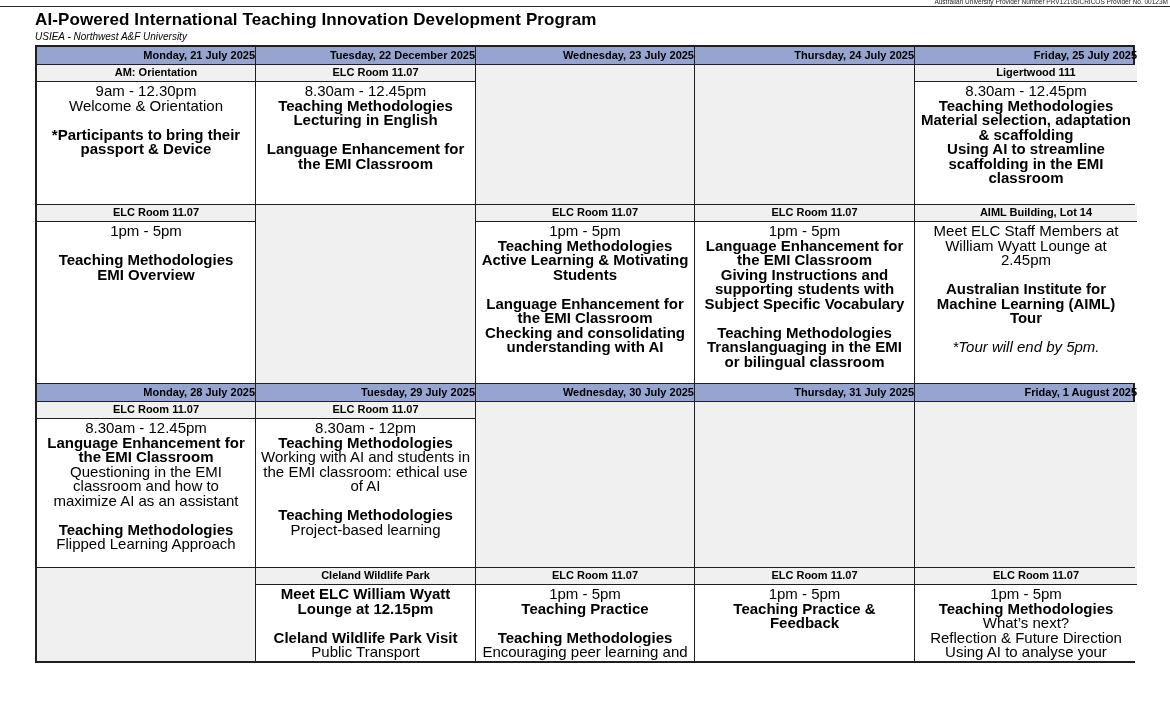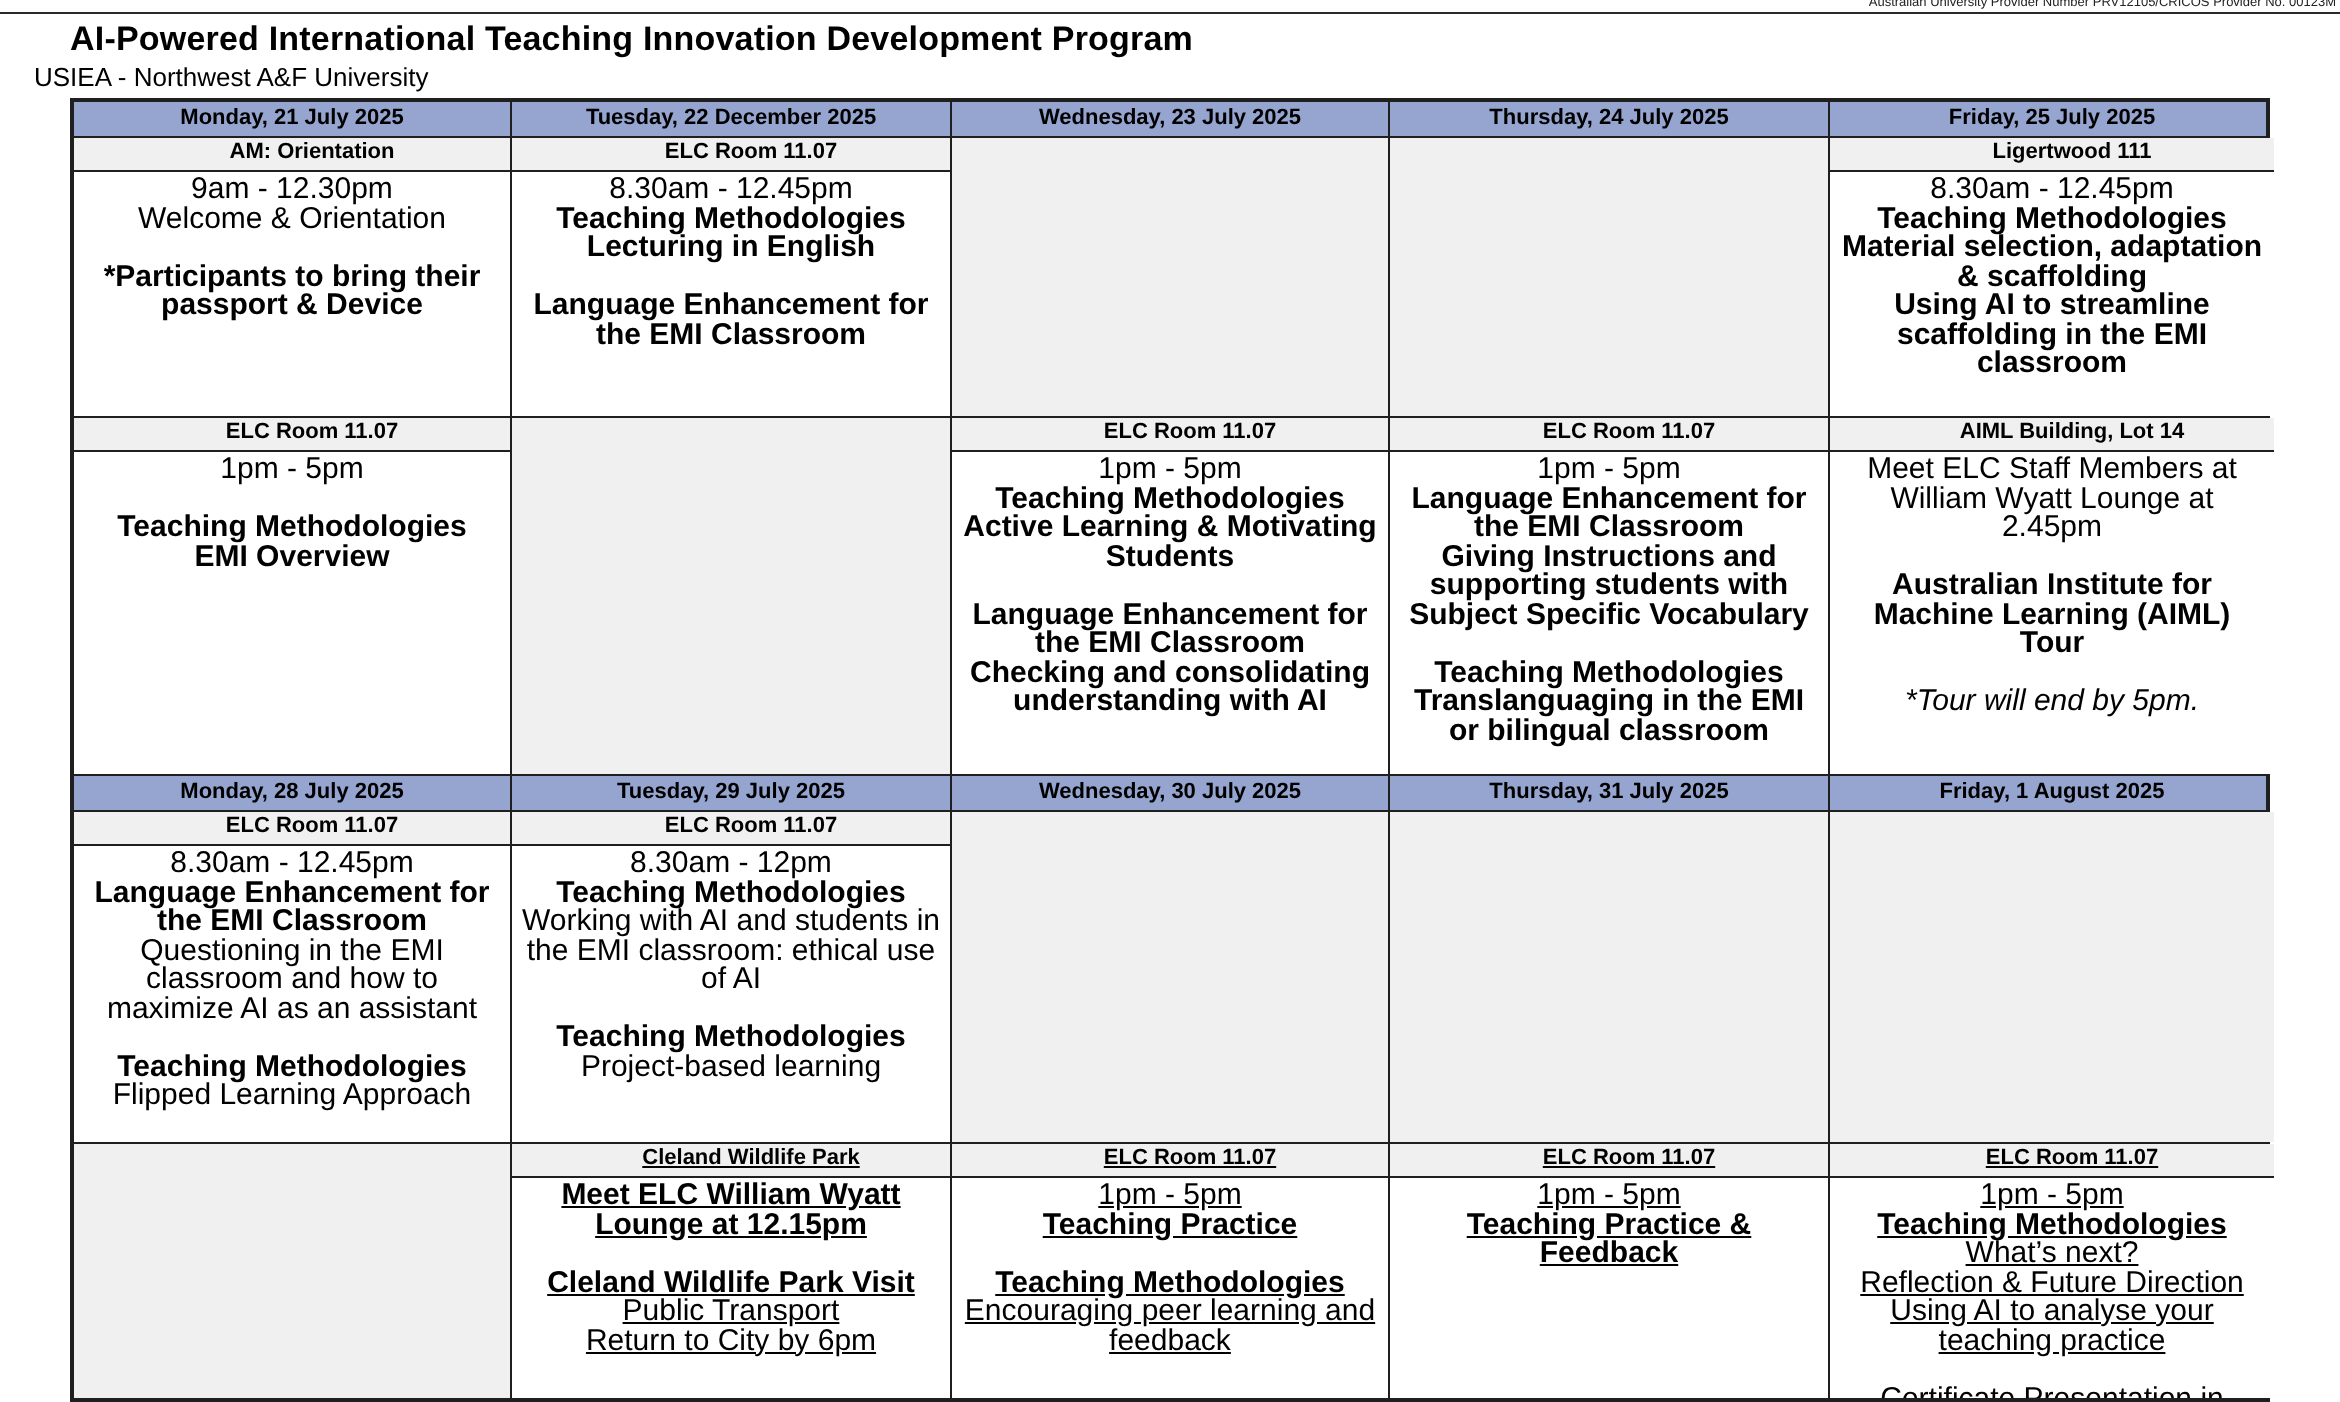--- a/index.html
+++ b/index.html
@@ -4,37 +4,37 @@
 <style>
   * { margin: 0; padding: 0; box-sizing: border-box; }
   html, body { width: 1170px; height: 701px; background: #ffffff; overflow: hidden;
     font-family: "Liberation Sans", sans-serif; color: #000; }
 
   .provider-note { font-size: 6.5px; color: #222; text-align: right;
     line-height: 8px; margin-top: -2px; padding-right: 2px; white-space: nowrap; }
   .top-rule { border-top: 1.6px solid #2a2a2a; width: 1170px; }
 
   .page-title { margin: 3px 1px 0 35px; font-size: 17px; font-weight: bold; letter-spacing: 0.1px; }
-  .page-subtitle { margin: 1px 0 3px 17px; font-size: 13px; }
+  .page-subtitle { margin: 1px 0 3px 35px; font-size: 10px; font-style: italic; }
 
   .tbl { width: 1100px; margin-left: 35px; border: 2px solid #1f1f1f; background: #fff; }
 
   .dayrow { display: grid; grid-template-columns: 218px 220px 219px 220px 223px;
     background: #95a5d0; border-bottom: 1.8px solid #1f1f1f; }
   .dayrow.mid { border-top: 1.8px solid #1f1f1f; }
-  .dcell { height: 17px; line-height: 16px; text-align: center; font-size: 11px;
+  .dcell { height: 17px; line-height: 16px; text-align: right; font-size: 11px;
     font-weight: bold; }
   .dcell + .dcell { border-left: 1.5px solid #1f1f1f; }
 
   .srow { display: grid; grid-template-columns: 218px 220px 219px 220px 223px; }
   .srow + .srow { border-top: 1.5px solid #1f1f1f; }
   .r-w1am { height: 139px; }
   .r-w1pm { height: 179px; }
   .r-w2am { height: 165px; }
-  .r-w2pm { height: 128px; text-decoration: underline; }
+  .r-w2pm { height: 94px; }
 
   .cell { display: flex; flex-direction: column; background: #fff; overflow: hidden; }
   .cell + .cell { border-left: 1.5px solid #1f1f1f; }
   .cell.empty { background: #f0f0f0; }
 
   .subhdr { flex: 0 0 17px; line-height: 15px; text-align: center; font-size: 11px;
     font-weight: bold; background: #f0f0f0; border-bottom: 1.8px solid #1f1f1f; padding-left: 20px; }
   .cbody { flex: 1 1 auto; padding: 2px 5px 4px 5px; text-align: center; font-size: 15px; }
   .cl { min-height: 14.5px; line-height: 14.5px; }
   .cl.b { font-weight: bold; }

